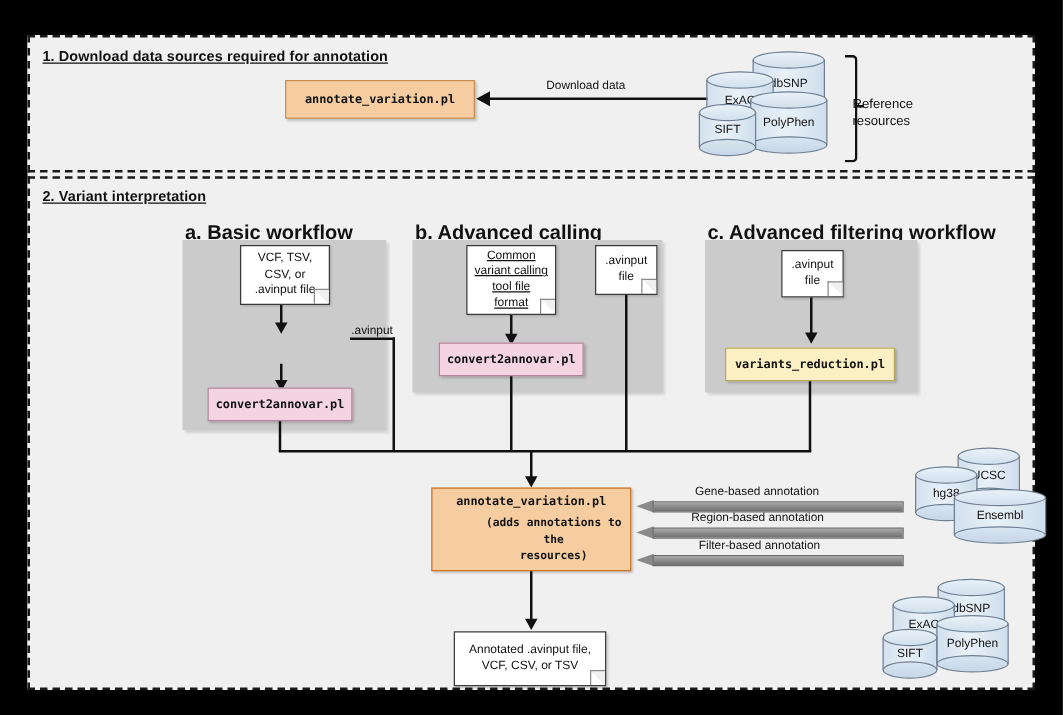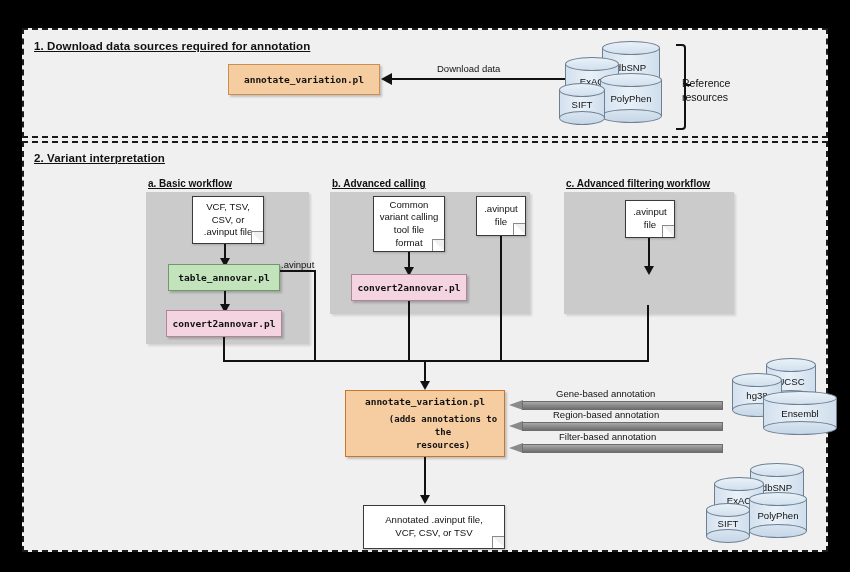--- a/index.html
+++ b/index.html
@@ -12,21 +12,21 @@
   
   .section{position:absolute;border:2px dashed #1a1a1a;background:#f0f0f0;box-sizing:border-box;}
   #sec1{left:22px;top:28px;width:806px;height:110px;}
   #sec2{left:22px;top:141px;width:806px;height:411px;}
 
   .sec-title{position:absolute;font-size:11.5px;font-weight:bold;color:#111;
              text-decoration:underline;white-space:nowrap;letter-spacing:.1px;}
 
   
   .panel{position:absolute;background:#cbcbcb;box-shadow:2px 2px 2px rgba(0,0,0,.12);}
-  .panel-title{position:absolute;font-size:10px;font-weight:bold;color:#111;white-space:nowrap;text-decoration:underline;}
+  .panel-title{position:absolute;font-size:16px;font-weight:bold;color:#111;white-space:nowrap;}
 
   
   .procbox{position:absolute;box-sizing:border-box;border:1px solid #9a9a9a;
            display:flex;flex-direction:column;align-items:center;justify-content:center;
            font-family:"DejaVu Sans Mono","Liberation Mono",monospace;
            font-size:9.5px;font-weight:bold;color:#111;text-align:center;line-height:1.45;
            box-shadow:1.5px 1.5px 2px rgba(0,0,0,.2);}
   .procbox .sub{font-weight:bold;font-size:9px;margin-top:5px;margin-left:36px;}
 
   
@@ -135,42 +135,39 @@
 
   <div class="doc" style="left:192px;top:196px;width:72px;height:48px;">
     <span style="white-space:pre-line;">VCF, TSV,
 CSV, or
 .avinput file</span>
     <span class="fold"></span>
   </div>
   <div class="vline" style="left:224px;top:244px;height:17px;"></div>
   <div class="arrowdown" style="left:220px;top:258px;"></div>
 
-  <div class="procbox" style="left:168px;top:264px;width:112px;height:27px;background:#c3e3bd;border-color:#6f9a68;">
-    <span>table_annovar.pl</span>
-  </div>
 
   <div class="vline" style="left:224px;top:291px;height:16px;"></div>
   <div class="arrowdown" style="left:220px;top:304px;"></div>
 
   <div class="procbox" style="left:166px;top:310px;width:116px;height:27px;background:#f3d4e0;border-color:#b0849a;">
     <span>convert2annovar.pl</span>
   </div>
 
   <div class="hline" style="left:280px;top:270px;width:36px;"></div>
   <div class="vline" style="left:314px;top:270px;height:91px;"></div>
   <div class="edge-label" style="left:281px;top:259px;">.avinput</div>
 
   <div class="vline" style="left:223px;top:337px;height:24px;"></div>
 
   <div class="panel-title" style="left:332px;top:178px;">b. Advanced calling</div>
   <div class="panel" style="left:330px;top:192px;width:200px;height:122px;"></div>
 
   <div class="doc" style="left:373px;top:196px;width:72px;height:56px;">
-    <span style="white-space:pre-line;">Common
+    <span style="white-space:pre-line;text-decoration:underline;">Common
 variant calling
 tool file
 format</span>
     <span class="fold"></span>
   </div>
   <div class="vline" style="left:408px;top:252px;height:18px;"></div>
   <div class="arrowdown" style="left:404px;top:267px;"></div>
 
   <div class="procbox" style="left:351px;top:274px;width:116px;height:27px;background:#f3d4e0;border-color:#b0849a;">
     <span>convert2annovar.pl</span>
@@ -188,20 +185,23 @@
   <div class="panel" style="left:564px;top:192px;width:170px;height:122px;"></div>
 
   <div class="doc" style="left:625px;top:200px;width:50px;height:38px;">
     <span style="white-space:pre-line;">.avinput
 file</span>
     <span class="fold"></span>
   </div>
   <div class="vline" style="left:648px;top:238px;height:31px;"></div>
   <div class="arrowdown" style="left:644px;top:266px;"></div>
 
+  <div class="procbox" style="left:580px;top:278px;width:136px;height:27px;background:#fbf0c4;border-color:#b8a860;">
+    <span>variants_reduction.pl</span>
+  </div>
   <div class="vline" style="left:647px;top:305px;height:56px;"></div>
 
   <div class="hline" style="left:223px;top:360px;width:426px;"></div>
   <div class="vline" style="left:424px;top:360px;height:24px;"></div>
   <div class="arrowdown" style="left:420px;top:381px;"></div>
 
   <div class="procbox" style="left:345px;top:390px;width:160px;height:67px;background:#f6cda1;border-color:#c9752a;">
     <span>annotate_variation.pl</span>
     <span class="sub">(adds annotations to the</span>
     <span class="sub" style="margin-top:0;">resources)</span>
@@ -265,21 +265,21 @@
   <div class="cyl" style="left:706px;top:503px;width:44px;height:40px;z-index:6;">
     <div class="body"></div>
     <div class="bot"></div>
     <div class="top"></div>
     <div class="lbl">SIFT</div>
   </div>
 
   <div class="vline" style="left:424px;top:457px;height:40px;"></div>
   <div class="arrowdown" style="left:420px;top:495px;"></div>
 
-  <div class="doc" style="left:363px;top:505px;width:142px;height:44px;">
+  <div class="doc" style="left:363px;top:505px;width:122px;height:44px;">
     <span>
       <span>Annotated .avinput file,</span><br>
       <span>VCF, CSV, or TSV</span>
     </span>
     <span class="fold"></span>
   </div>
 
 </div>
 
 </body></html>

